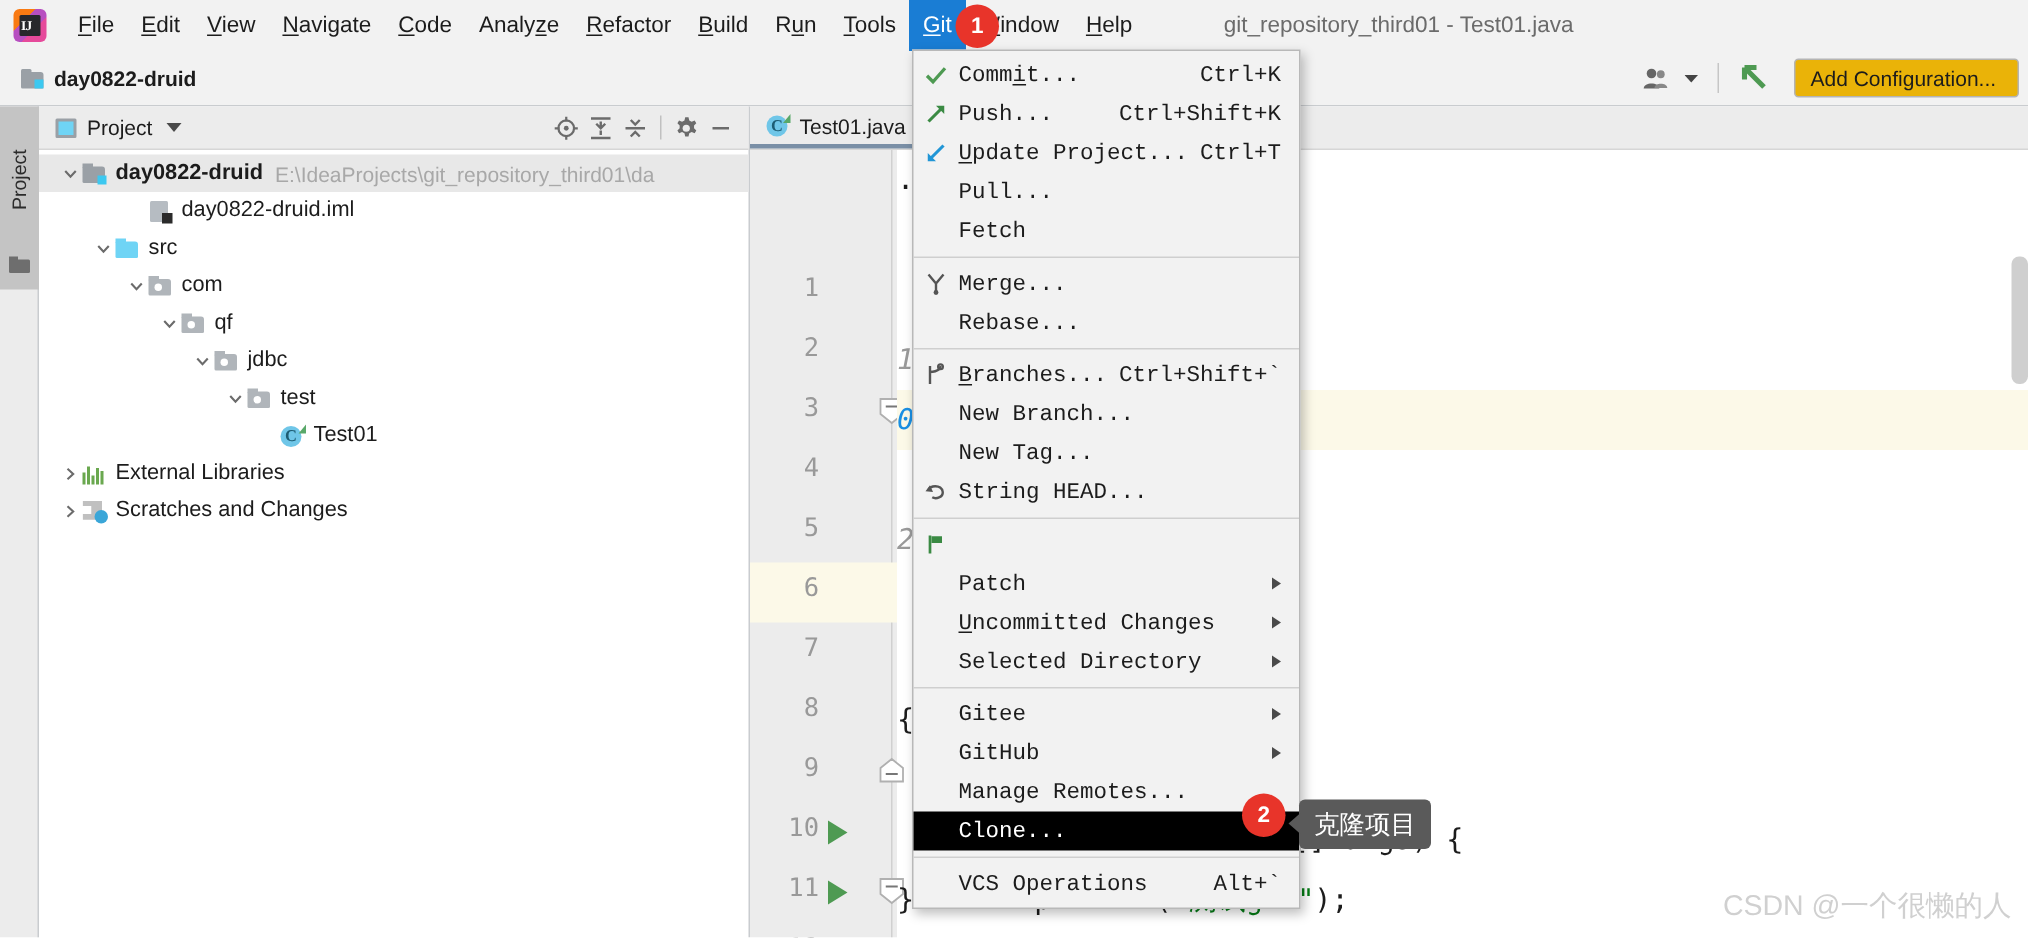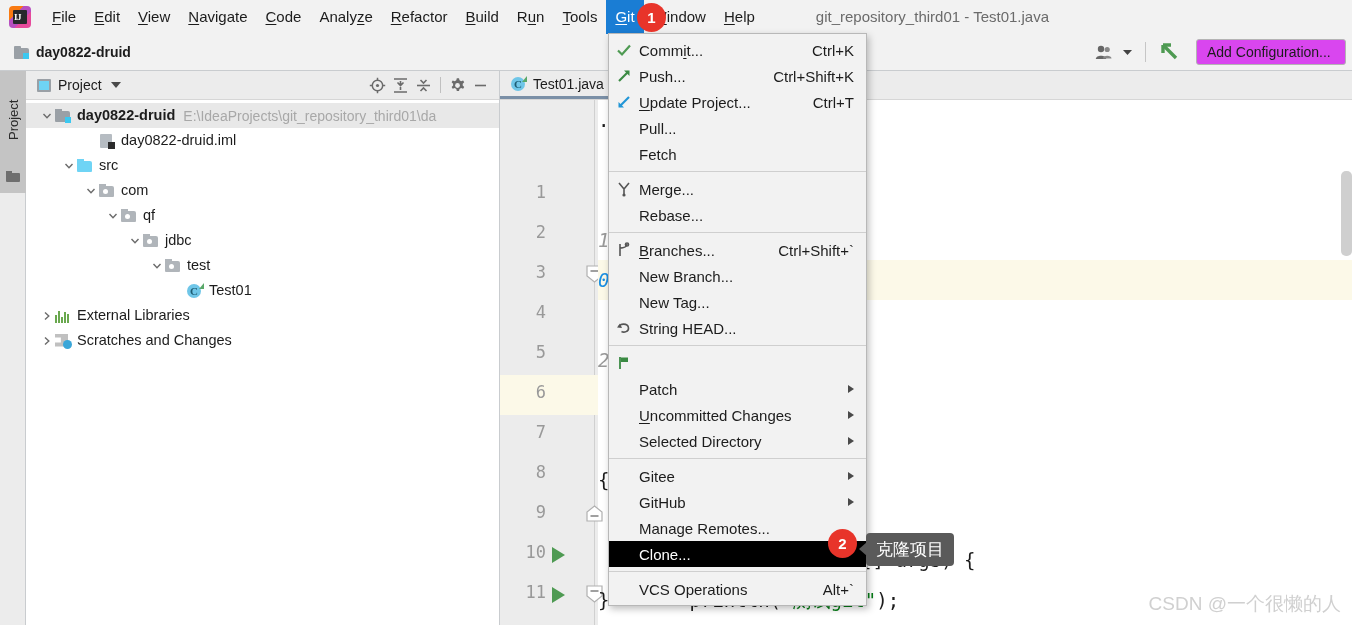--- a/index.html
+++ b/index.html
@@ -83,21 +83,21 @@
   }
   .tb-icon-btn {
     display: flex; align-items: center; justify-content: center;
     height: 28px; padding: 0 4px; cursor: default;
   }
   .tb-sep {
     width: 1px; height: 20px; background: #c6c6c6; margin: 0 9px;
   }
   .addconfig {
     height: 26px; min-width: 150px;
-    border: 1px solid #b4b4b4; background: #d946ef;
+    border: 1px solid #b4b4b4; background: #eab308;
     border-radius: 3px;
     font-size: 14px; color: #1c1c1c;
     display: flex; align-items: center;
     padding: 0 10px; margin-left: 11px; margin-right: 6px;
     white-space: nowrap; overflow: hidden;
   }
 
   
   .toolstrip {
     position: absolute; left: 0; top: 71px; width: 26px; height: 554px;
@@ -250,20 +250,21 @@
     background: #f2f2f2;
     border: 1px solid #b8b8b8;
     box-shadow: 2px 3px 7px rgba(0,0,0,0.25);
     padding: 3px 0;
     z-index: 50;
   }
   .mrow {
     height: 26px; display: flex; align-items: center;
     font-size: 15px; color: #1c1c1c; cursor: default;
     position: relative;
+    font-family: Liberation Mono, monospace;
   }
   .mrow.hi { background: #000000; color: #ffffff; }
   .mrow .mic {
     width: 30px; height: 26px; flex: 0 0 auto;
     display: flex; align-items: center; justify-content: center;
   }
   .mrow .mtext { flex: 1 1 auto; white-space: nowrap; }
   .mrow .mtext .mn { text-decoration: underline; text-underline-offset: 2px; }
   .mrow .mkey { color: #1c1c1c; font-size: 15px; padding-right: 12px; white-space: nowrap; }
   .mrow .marrow {

